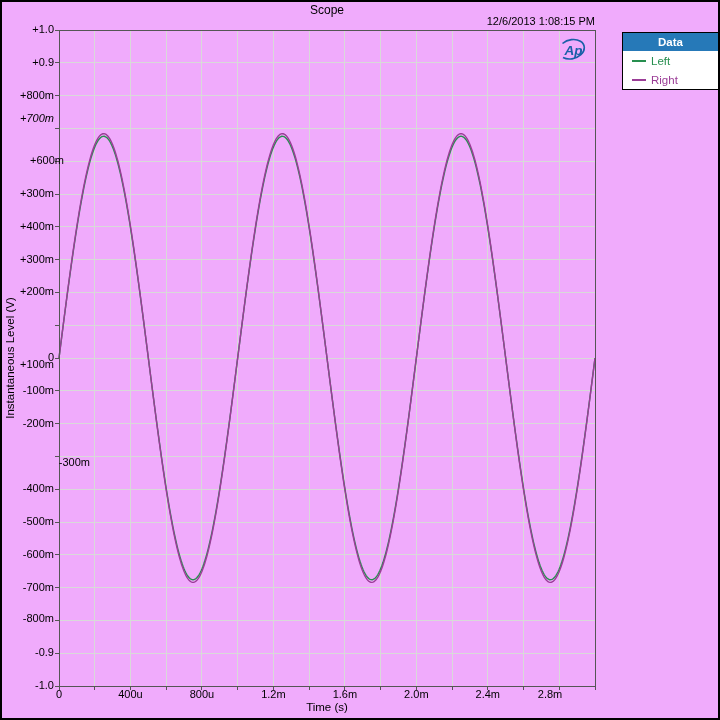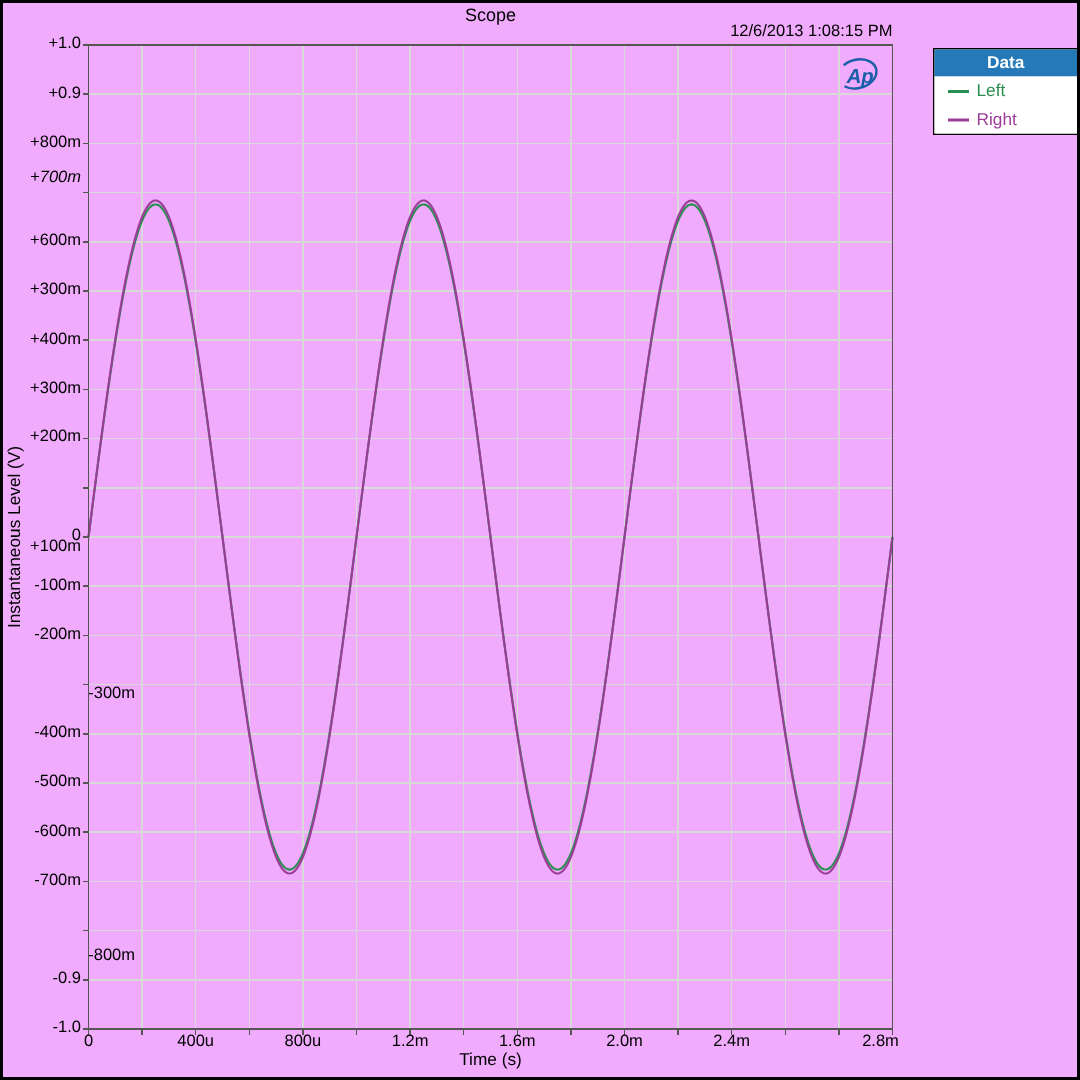--- a/index.html
+++ b/index.html
@@ -113,47 +113,47 @@
     </g>
   </svg>
 
   <div class="ylab">Instantaneous Level (V)</div>
   <div class="xlab">Time (s)</div>
   <div id="y-labels">
       <div class="ytick" style="top: 21px;">+1.0</div>
       <div class="ytick" style="top: 53.8px;">+0.9</div>
       <div class="ytick" style="top: 86.6px;">+800m</div>
       <div class="ytick" style="top: 110px; font-style: italic;">+700m</div>
-      <div class="ytick" style="top: 152.2px;">+600m</div>
+      <div class="ytick" style="top: 152.2px; padding-left: 10px;">+600m</div>
       <div class="ytick" style="top: 185px;">+300m</div>
       <div class="ytick" style="top: 217.8px;">+400m</div>
       <div class="ytick" style="top: 250.6px;">+300m</div>
       <div class="ytick" style="top: 283.4px;">+200m</div>
       <div class="ytick" style="top: 316.2px; margin-top: 40px;">+100m</div>
       <div class="ytick" style="top: 349px;">0</div>
       <div class="ytick" style="top: 381.8px;">-100m</div>
       <div class="ytick" style="top: 414.6px;">-200m</div>
       <div class="ytick" style="top: 454px; padding-left: 36px;">-300m</div>
       <div class="ytick" style="top: 480.2px;">-400m</div>
       <div class="ytick" style="top: 513px;">-500m</div>
       <div class="ytick" style="top: 545.8px;">-600m</div>
       <div class="ytick" style="top: 578.6px;">-700m</div>
-      <div class="ytick" style="top: 629px; padding-left: 36px;">-800m</div>
+      <div class="ytick" style="top: 610px;">-800m</div>
       <div class="ytick" style="top: 644.2px;">-0.9</div>
       <div class="ytick" style="top: 677px;">-1.0</div>
     </div>
   <div id="x-labels">
       <div class="xtick" style="left: 29px;">0</div>
       <div class="xtick" style="left: 100.467px;">400u</div>
       <div class="xtick" style="left: 171.933px;">800u</div>
       <div class="xtick" style="left: 243.4px;">1.2m</div>
       <div class="xtick" style="left: 314.867px;">1.6m</div>
       <div class="xtick" style="left: 386.333px;">2.0m</div>
       <div class="xtick" style="left: 457.8px;">2.4m</div>
-      <div class="xtick" style="left: 557px;">2.8m</div>
+      <div class="xtick" style="left: 520px;">2.8m</div>
     </div>
 
   <div class="legend">
     <div class="legend-header" id="legend-header" style="background: rgb(38, 121, 184); color: rgb(255, 255, 255);">Data</div>
     <div class="legend-item">
       <span class="legend-dash" id="dash-0" style="border-top-color: rgb(39, 143, 79);"></span>
       <span class="legend-label" id="lab-0" style="color: rgb(39, 143, 79);">Left</span>
     </div>
     <div class="legend-item">
       <span class="legend-dash" id="dash-1" style="border-top-color: rgb(155, 61, 151);"></span>

